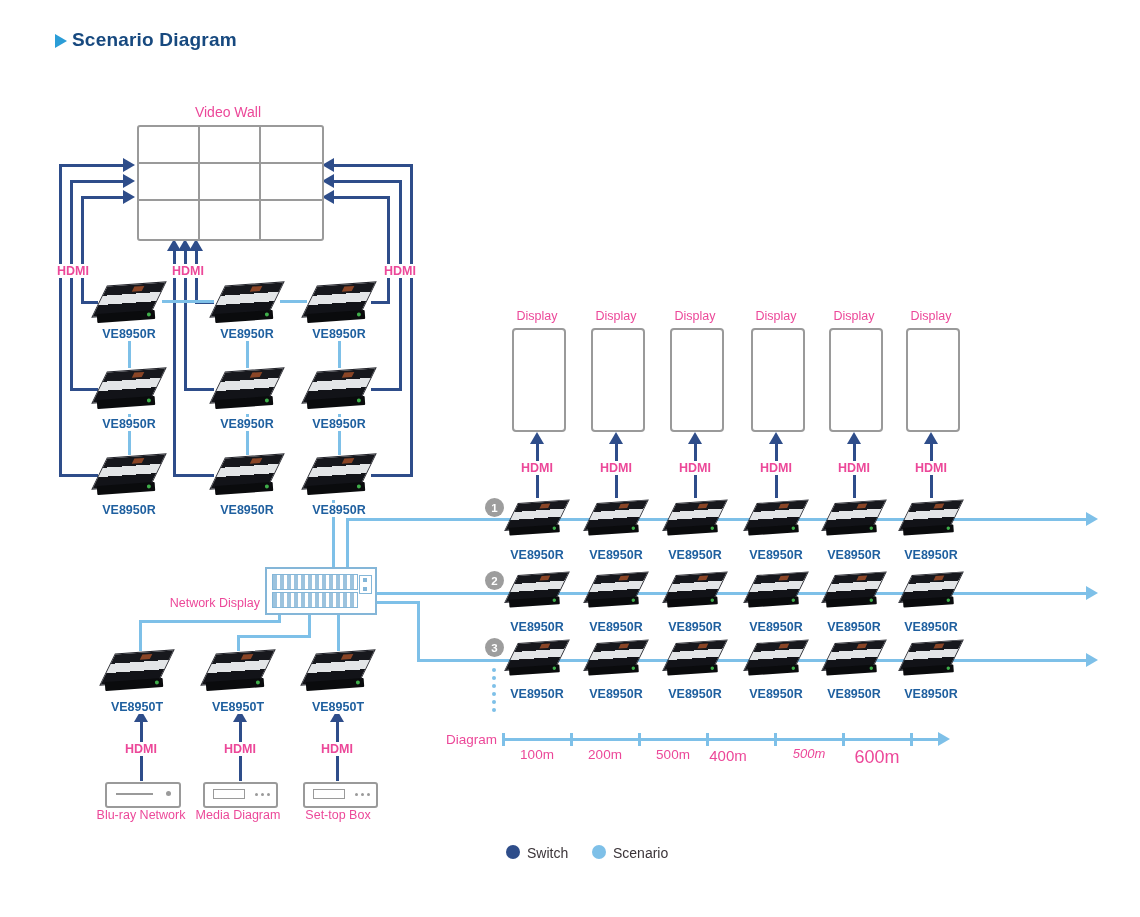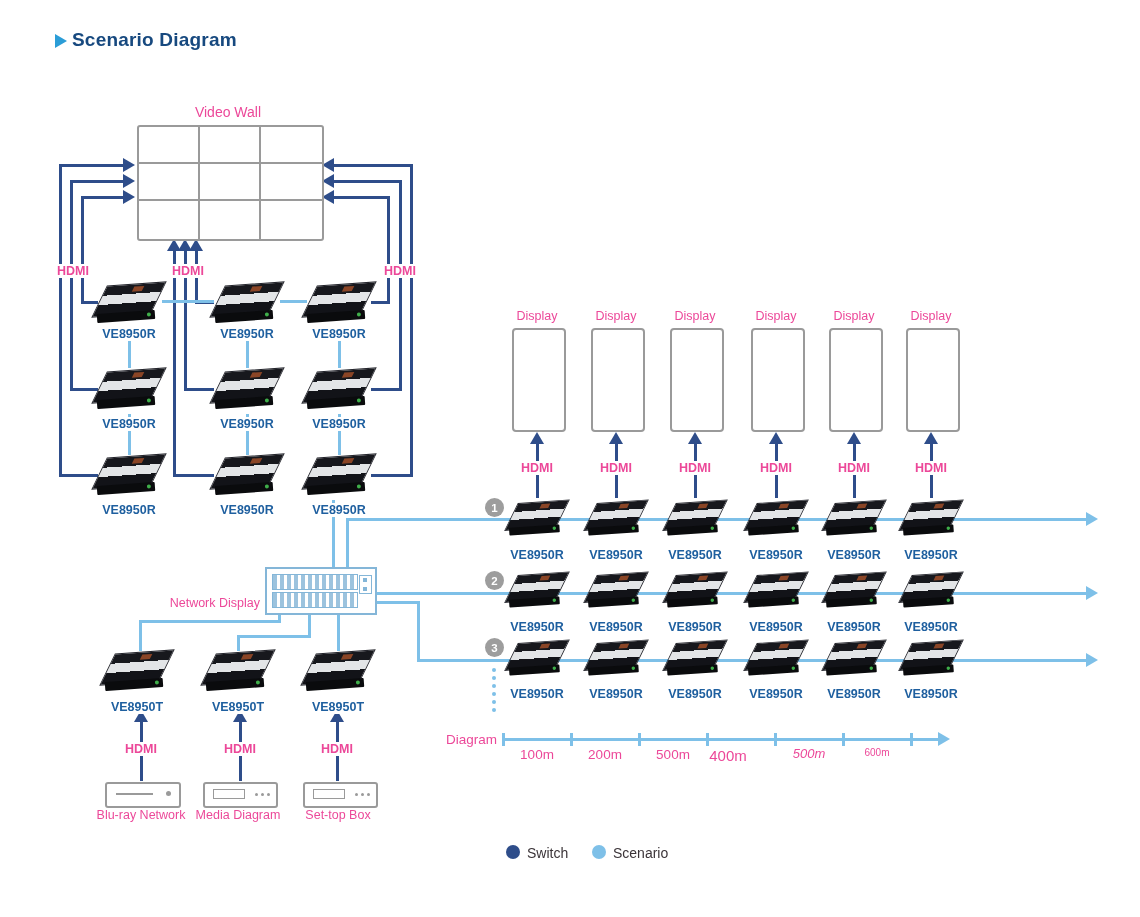--- a/index.html
+++ b/index.html
@@ -393,20 +393,20 @@
   <div class="tick" style="left:638px;top:733px;"></div>
   <div class="tick" style="left:706px;top:733px;"></div>
   <div class="tick" style="left:774px;top:733px;"></div>
   <div class="tick" style="left:842px;top:733px;"></div>
   <div class="tick" style="left:910px;top:733px;"></div>
   <div class="lbl" style="left:537px;top:747px;font-size:13.5px;">100m</div>
   <div class="lbl" style="left:605px;top:747px;font-size:13.5px;">200m</div>
   <div class="lbl" style="left:673px;top:747px;font-size:13.5px;">500m</div>
   <div class="lbl" style="left:728px;top:747px;font-size:15px;">400m</div>
   <div class="lbl" style="left:809px;top:747px;font-size:13px;font-style:italic;">500m</div>
-  <div class="lbl" style="left:877px;top:747px;font-size:10px;">600m</div>
+  <div class="lbl" style="left:877px;top:747px;font-size:18px;">600m</div>
 
   <div class="ldot" style="left:506px;top:845px;background:#2e4d8a;"></div>
   <div class="leg" style="left:527px;top:845px;">Switch</div>
   <div class="ldot" style="left:592px;top:845px;background:#7ec0e8;"></div>
   <div class="leg" style="left:613px;top:845px;">Scenario</div>
 
 </div>
 
 </body></html>

